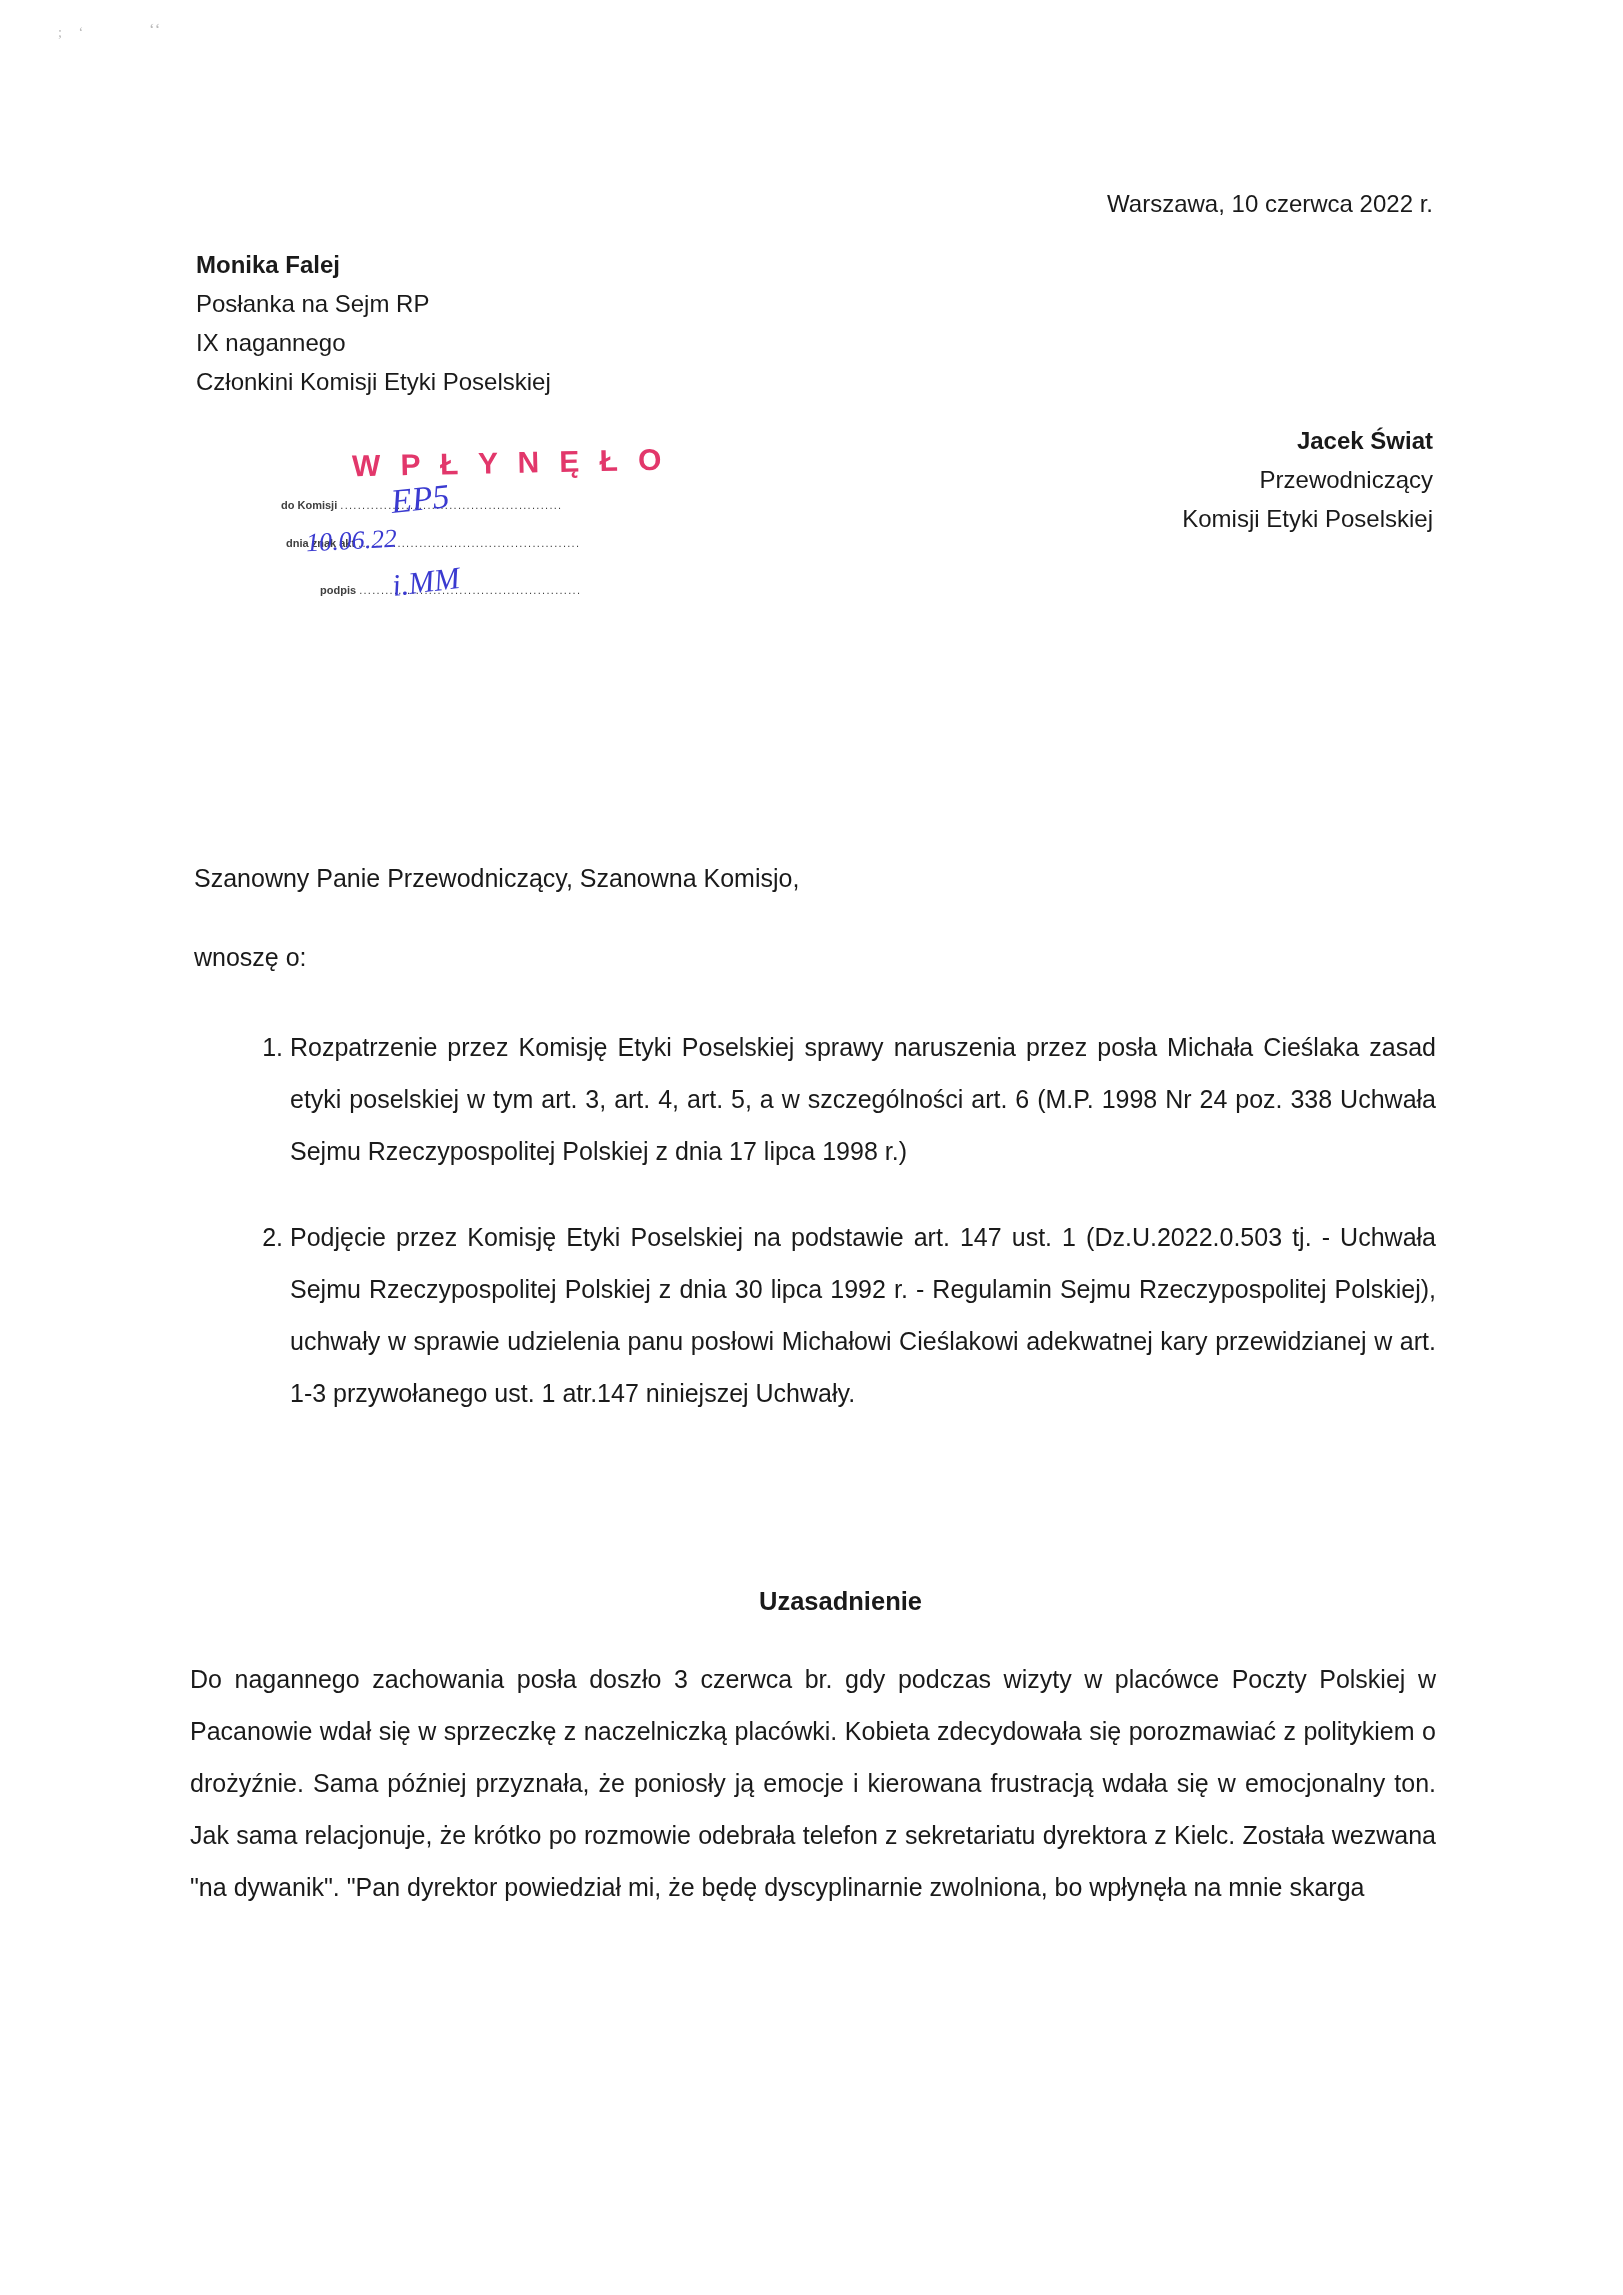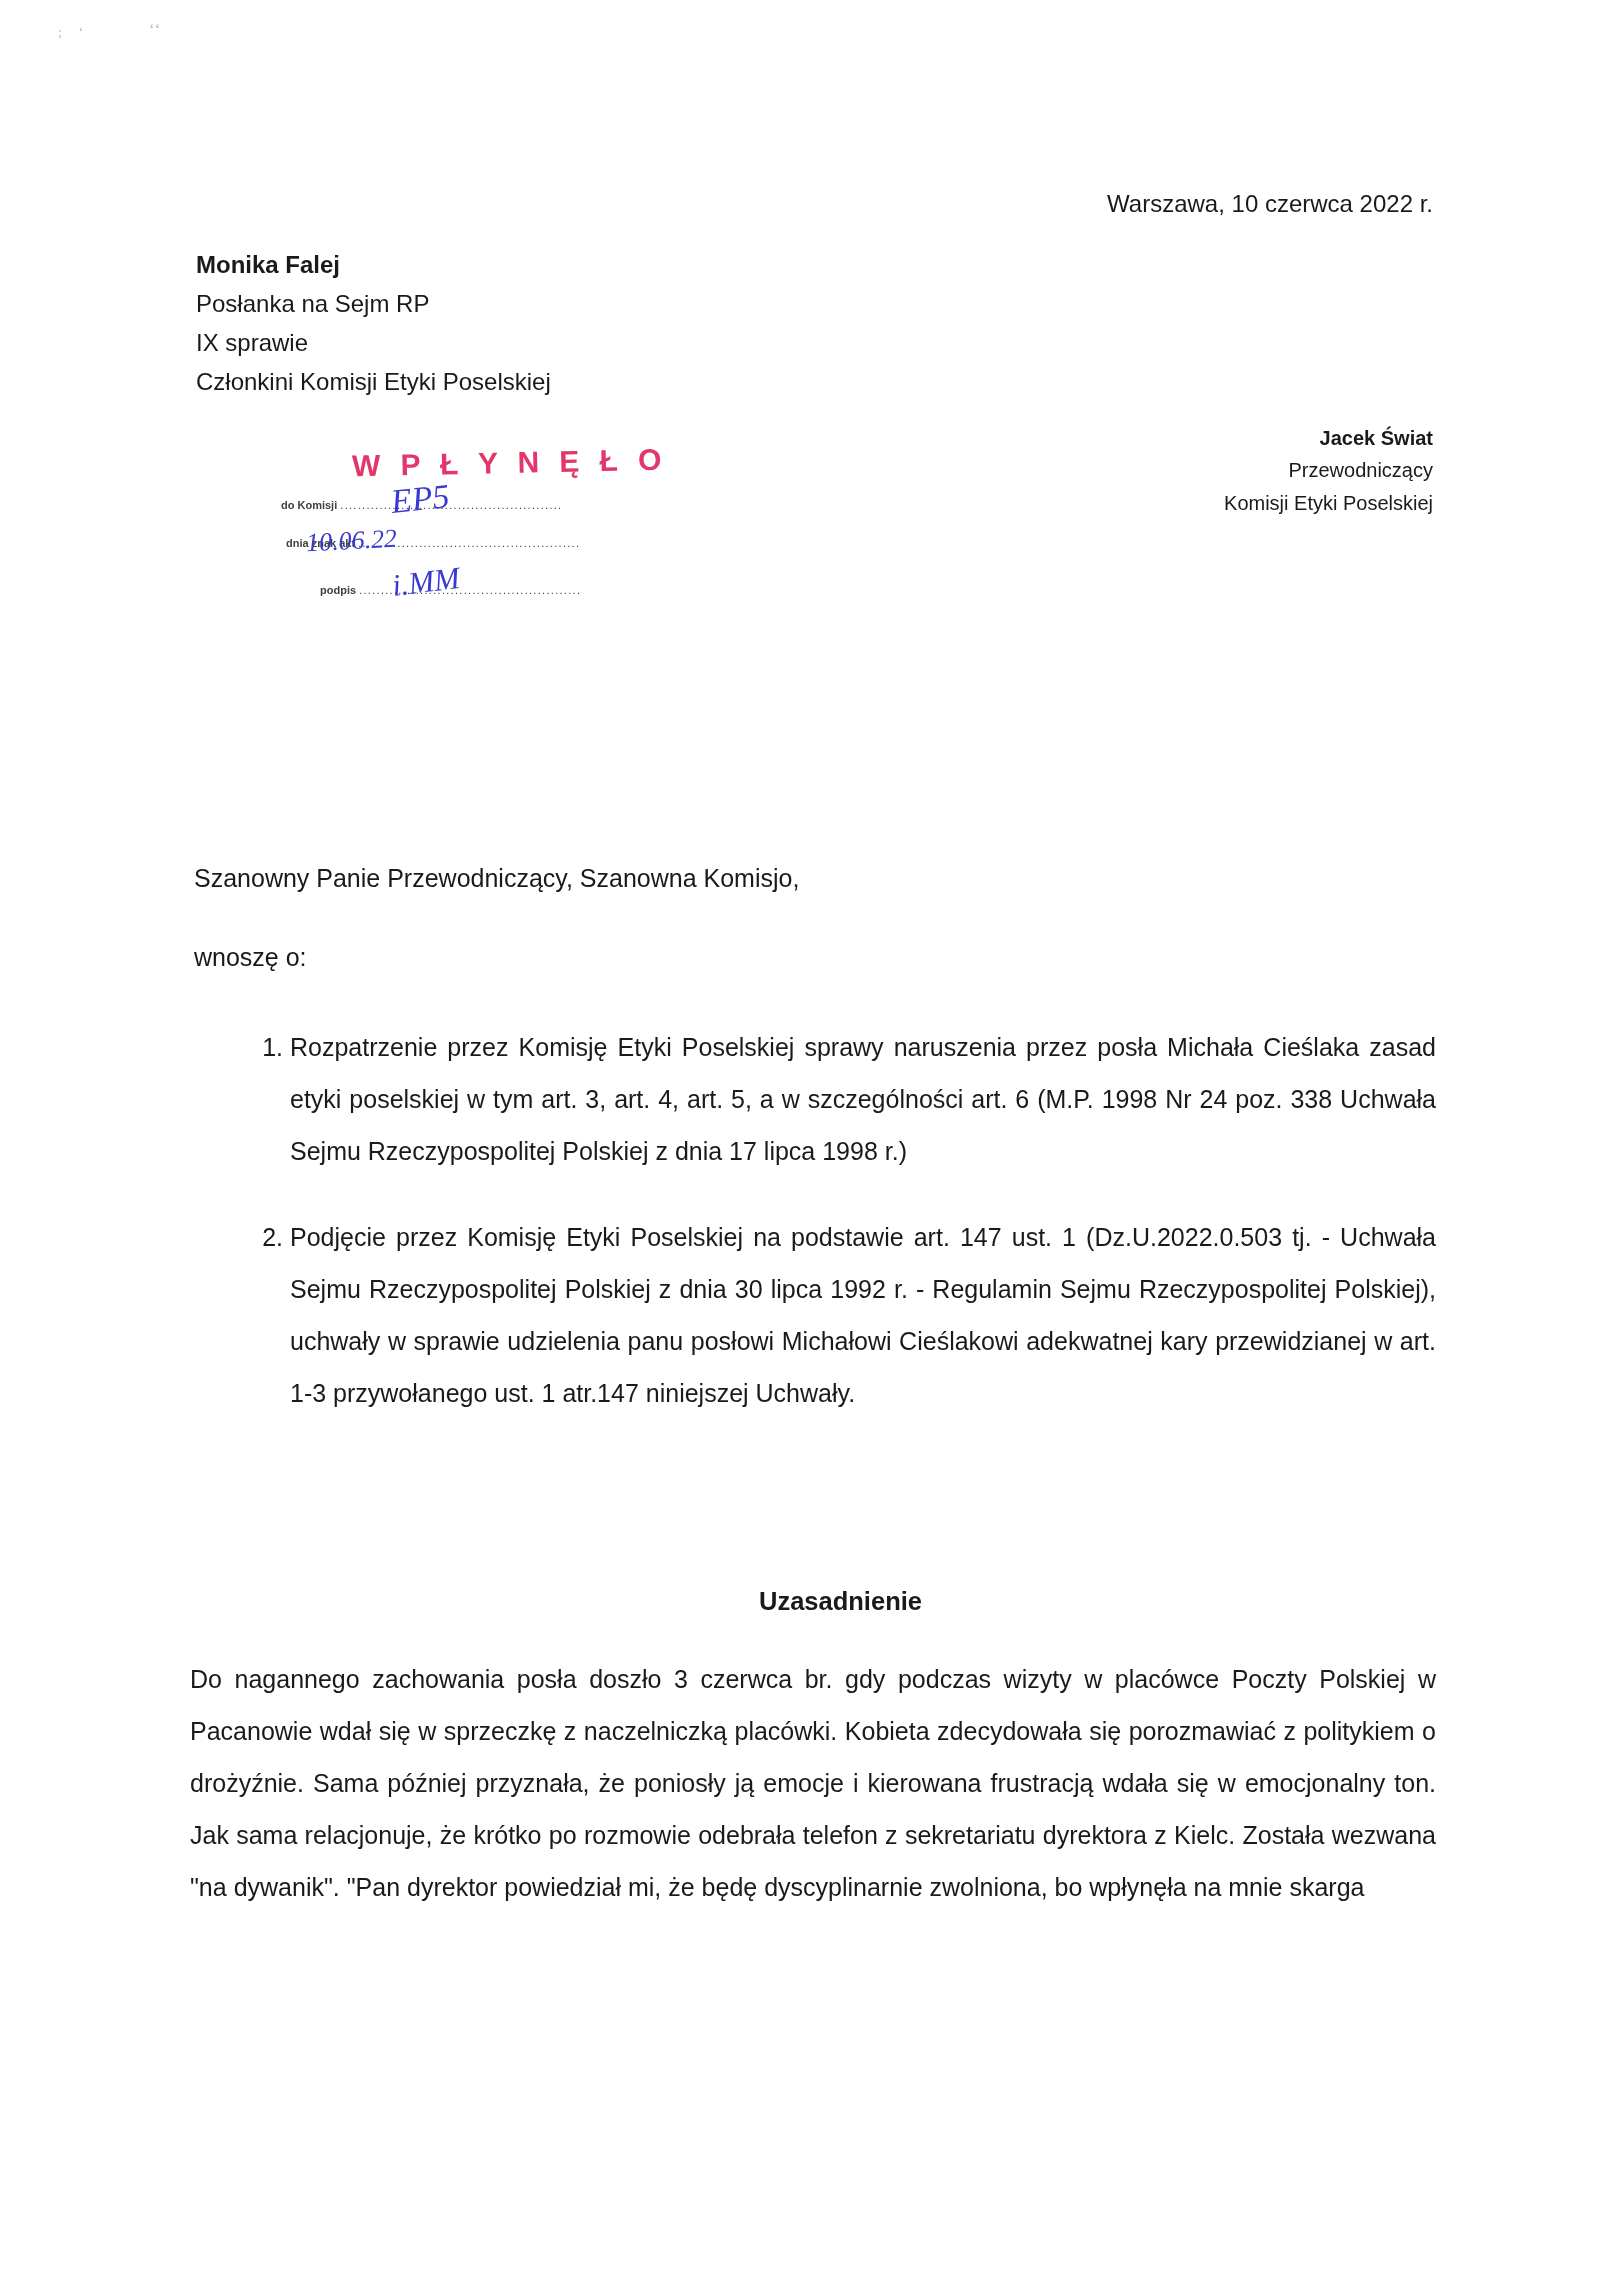--- a/index.html
+++ b/index.html
@@ -49,21 +49,21 @@
     font-size: 24px;
     line-height: 1.62;
   }
   .sender .nm { font-weight: bold; }
 
   .recipient {
     position: absolute;
     right: 190px;
     top: 422px;
     text-align: right;
-    font-size: 20px;
+    font-size: 24px;
     line-height: 1.62;
   }
   .recipient .nm { font-weight: bold; }
 
   
   .stamp {
     position: absolute;
     left: 281px;
     top: 445px;
     width: 432px;
@@ -190,21 +190,21 @@
 <div class="scan-artifact artifact-1">; ʻ</div>
 <div class="scan-artifact artifact-2">ʻʻ</div>
 
 <div class="page">
 
   <div class="date-line">Warszawa, 10 czerwca 2022 r.</div>
 
   <div class="sender">
     <div class="nm">Monika Falej</div>
     <div>Posłanka na Sejm RP</div>
-    <div>IX sprawie</div>
+    <div>IX nagannego</div>
     <div>Członkini Komisji Etyki Poselskiej</div>
   </div>
 
   <div class="recipient">
     <div class="nm">Jacek Świat</div>
     <div>Przewodniczący</div>
     <div>Komisji Etyki Poselskiej</div>
   </div>
 
   <div class="stamp">

